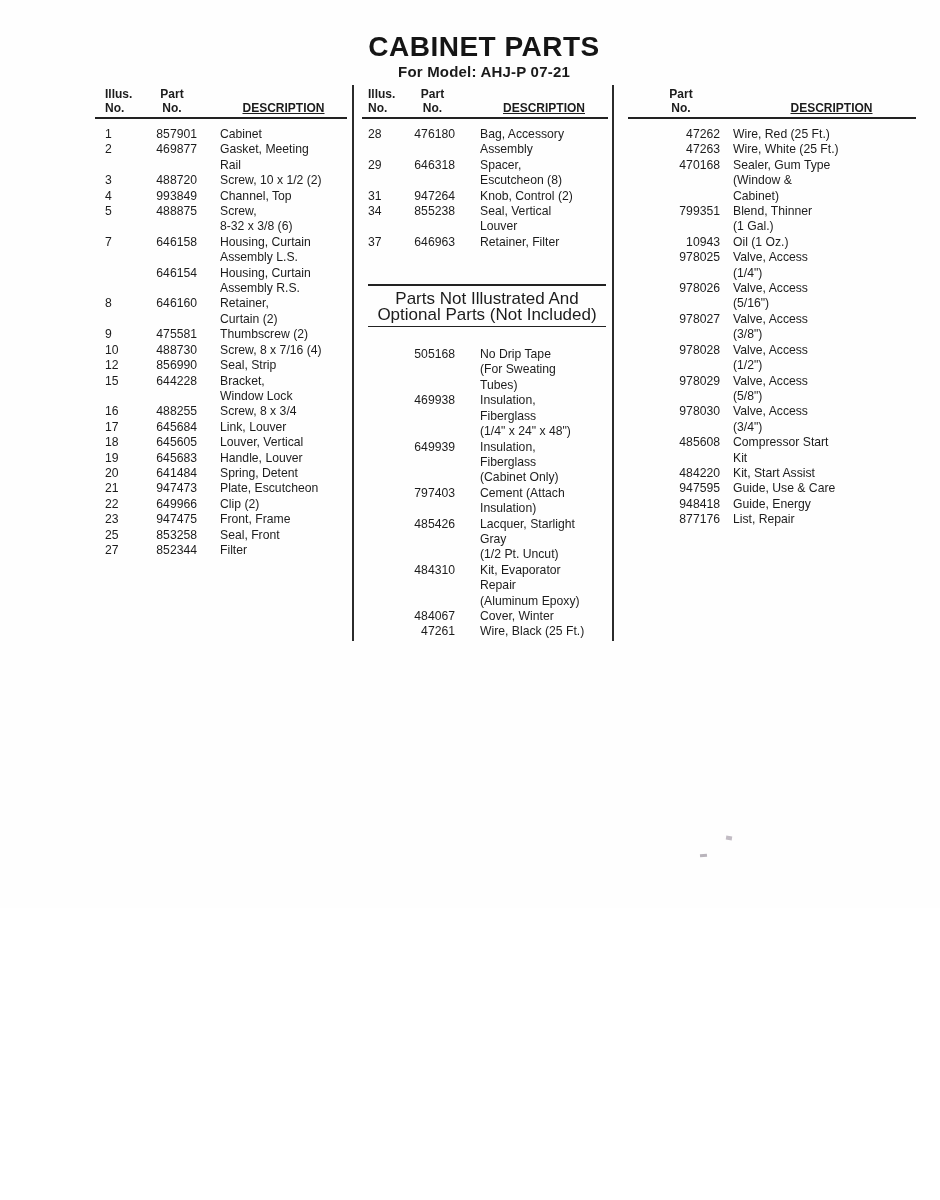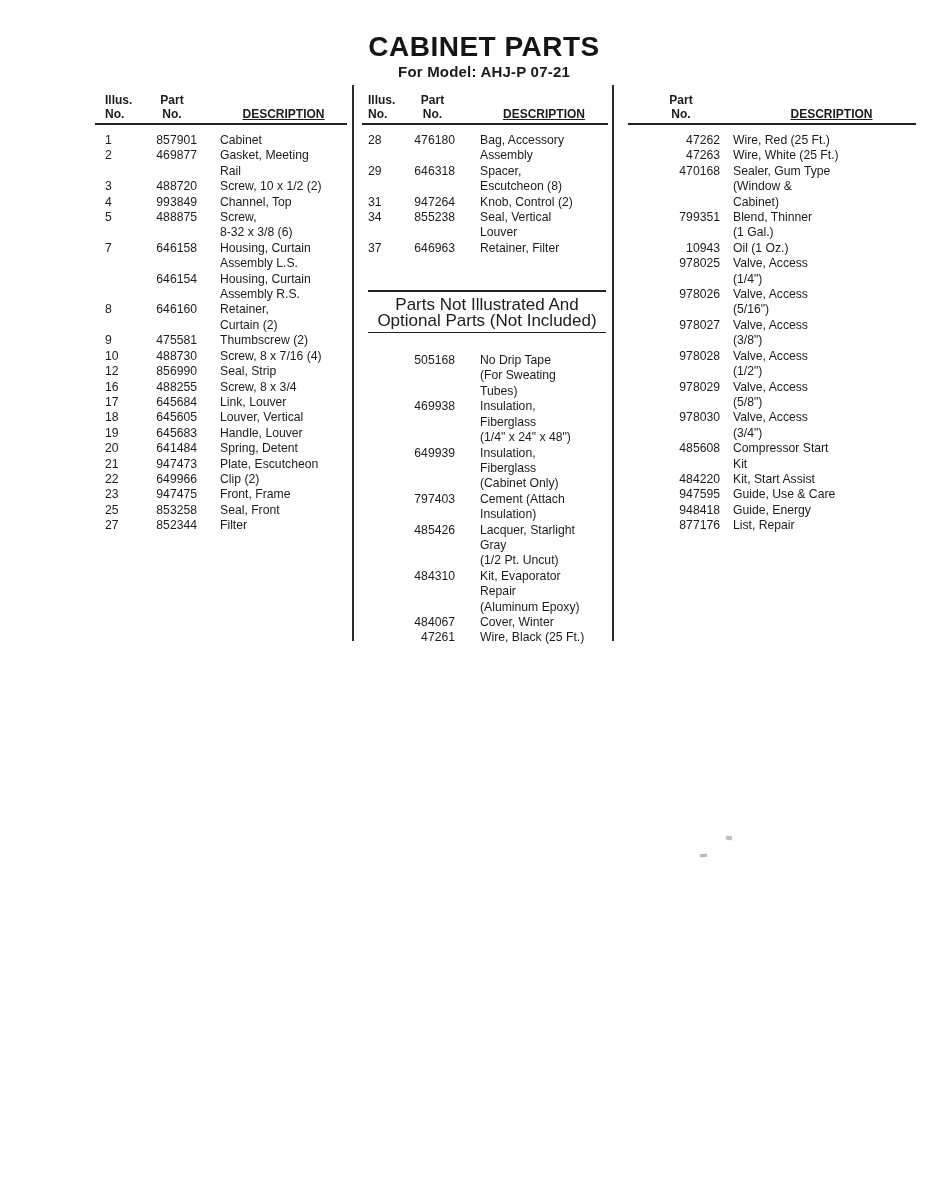--- a/index.html
+++ b/index.html
@@ -7,21 +7,21 @@
     position:relative;width:940px;height:908px;background:#fefefdF;
     background:#fefefe;
     font-family:"Liberation Sans",sans-serif;color:#1c1c1c;overflow:hidden;
   }
   
   .title-block{position:absolute;top:31px;left:14px;width:940px;text-align:center;}
   .title-block h1{margin:0;font-size:28px;font-weight:bold;letter-spacing:0.5px;color:#151515;}
   .title-block h2{margin:0;font-size:15px;font-weight:bold;letter-spacing:0.2px;color:#1a1a1a;}
 
   
-  .col{position:absolute;top:91px;}
+  .col{position:absolute;top:85px;}
   .col1{left:95px;width:252px;}
   .col2{left:362px;width:246px;}
   .col3{left:628px;width:288px;}
   .vline{position:absolute;top:85px;width:1.5px;background:#2b2b2b;}
   .vline1{left:352px;height:556px;}
   .vline2{left:612px;height:556px;}
 
   .col-header{display:flex;align-items:flex-end;border-bottom:2px solid #222;
     padding-bottom:2px;min-height:30px;font-weight:bold;font-size:12px;line-height:13.5px;}
   .h-illus,.c-illus,.h-part,.c-part,.c-desc,.h-desc{box-sizing:border-box;flex-shrink:0;}
@@ -142,20 +142,26 @@
           <span class="c-illus">10</span>
           <span class="c-part">488730</span>
           <span class="c-desc">Screw, 8 x 7/16 (4)</span>
         </div>
         <div class="prow">
           <span class="c-illus">12</span>
           <span class="c-part">856990</span>
           <span class="c-desc">Seal, Strip</span>
         </div>
         <div class="prow">
+          <span class="c-illus">15</span>
+          <span class="c-part">644228</span>
+          <span class="c-desc">Bracket,
+Window Lock</span>
+        </div>
+        <div class="prow">
           <span class="c-illus">16</span>
           <span class="c-part">488255</span>
           <span class="c-desc">Screw, 8 x 3/4</span>
         </div>
         <div class="prow">
           <span class="c-illus">17</span>
           <span class="c-part">645684</span>
           <span class="c-desc">Link, Louver</span>
         </div>
         <div class="prow">

